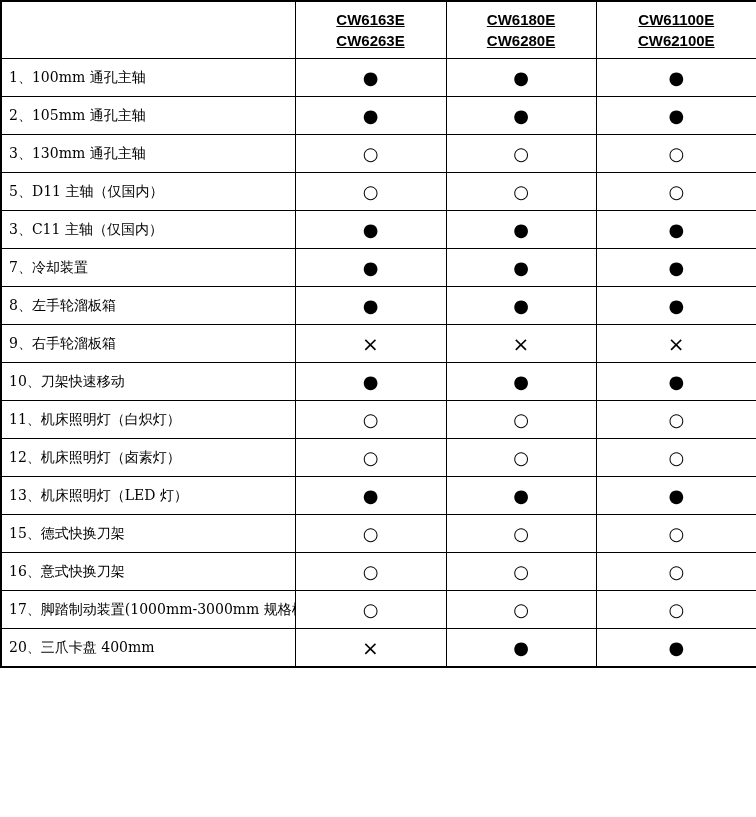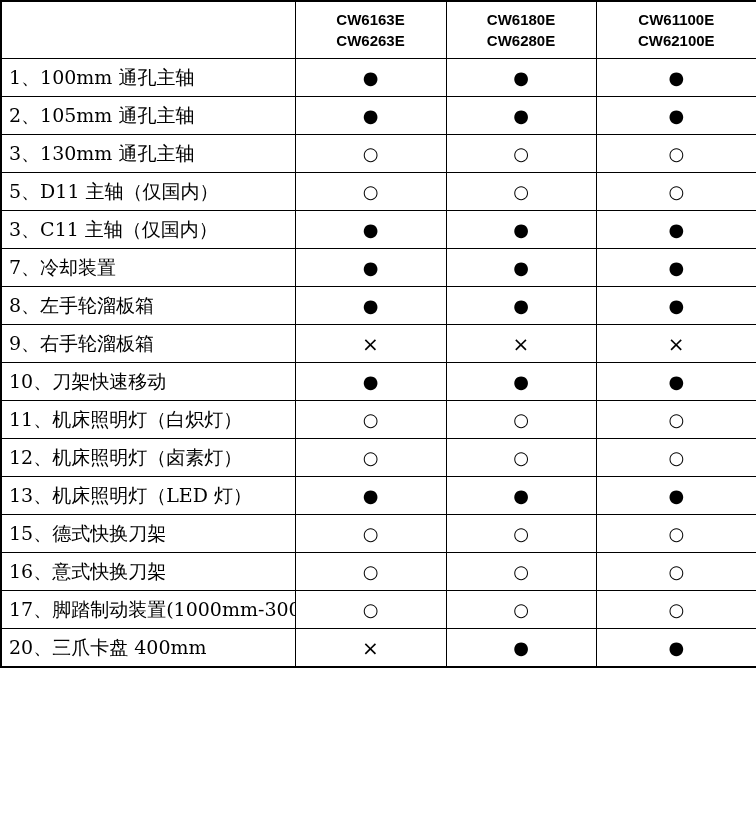--- a/index.html
+++ b/index.html
@@ -23,28 +23,29 @@
     overflow: hidden;
   }
   th.model {
     height: 56px;
     font-family: "Liberation Sans", sans-serif;
     font-weight: bold;
     font-size: 15px;
     line-height: 21px;
     text-align: center;
     vertical-align: middle;
+    text-decoration: underline;
   }
   th.corner {
     height: 56px;
   }
   td.label {
     height: 37px;
     font-family: "DejaVu Serif", serif;
-    font-size: 19px;
+    font-size: 14px;
     text-align: left;
     vertical-align: middle;
     padding-left: 7px;
     white-space: nowrap;
   }
   td.sym {
     height: 37px;
     font-family: "DejaVu Sans", sans-serif;
     font-size: 18px;
     text-align: center;

